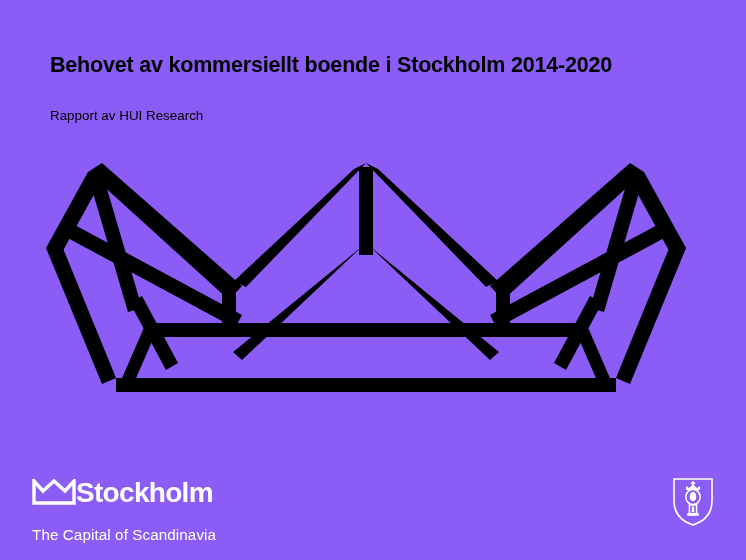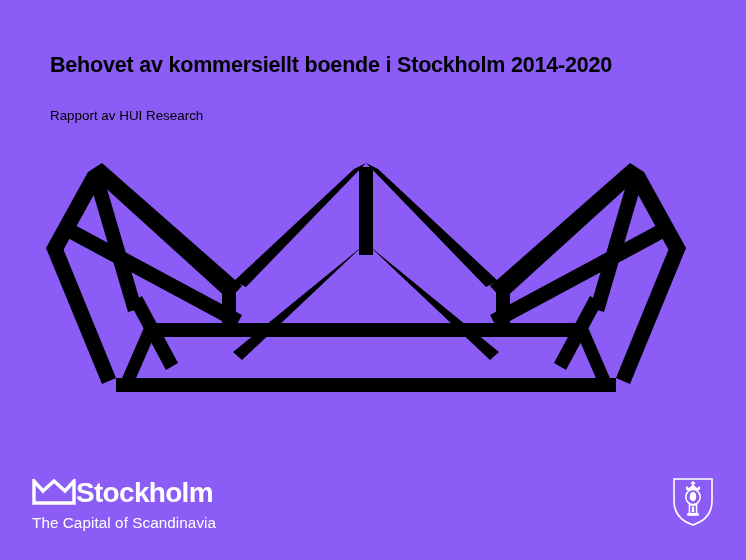--- a/index.html
+++ b/index.html
@@ -101,21 +101,21 @@
   #wordmark-text {
     font-family: "Liberation Sans", sans-serif;
     font-size: 28px;
     font-weight: bold;
     color: #ffffff;
     line-height: 1;
     letter-spacing: -0.7px;
   }
 
   #tagline-text {
-    margin-top: 8px;
+    margin-top: 20px;
     font-family: "Liberation Sans", sans-serif;
     font-size: 15.2px;
     font-weight: normal;
     color: #ffffff;
     line-height: 1.1;
     letter-spacing: 0.1px;
   }
 
   
   #coat-of-arms {

